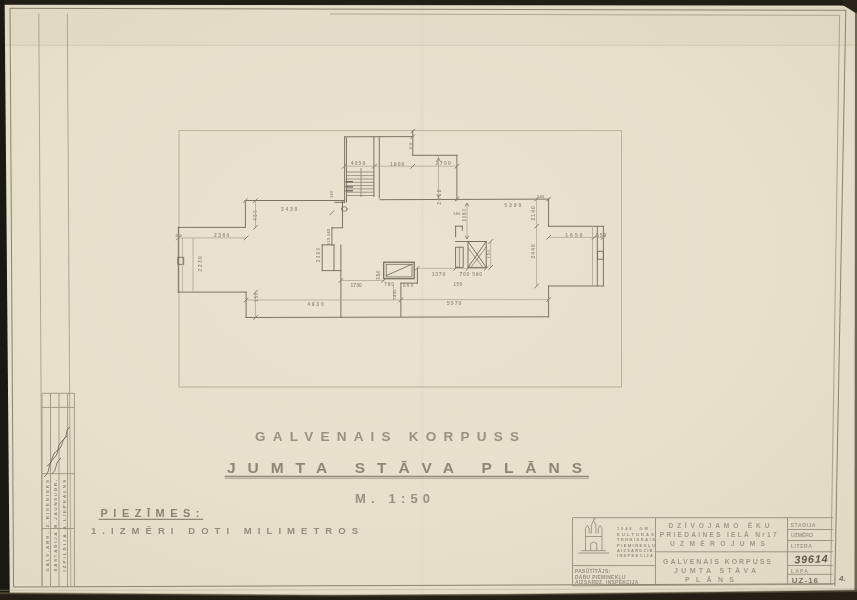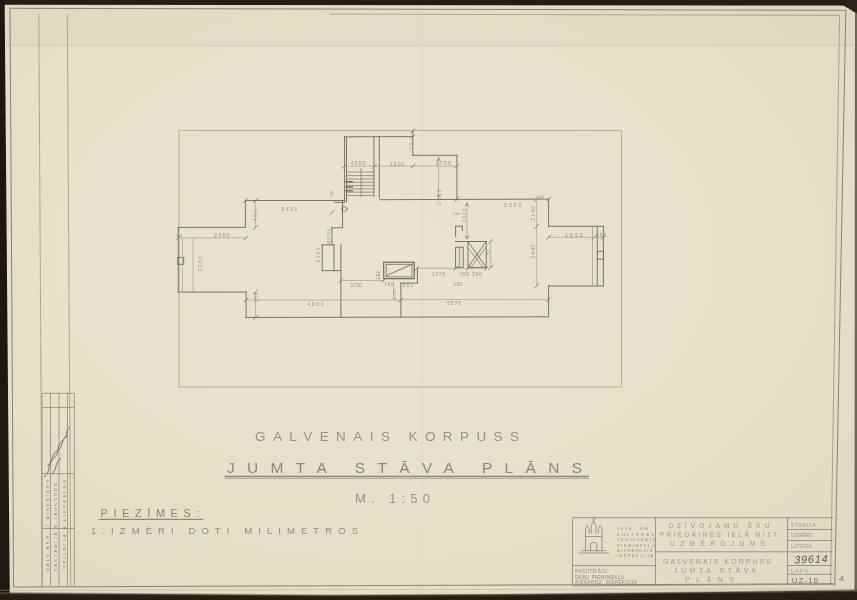--- a/index.html
+++ b/index.html
@@ -1,16 +1,16 @@
 <!DOCTYPE html>
 <html><head>
 <meta charset="utf-8">
 <style>
   html,body{margin:0;padding:0;background:#111;}
-  #page{width:857px;height:600px;position:relative;overflow:hidden;font-family:"Liberation Sans",sans-serif;}
+  #page{width:857px;height:600px;position:relative;overflow:hidden;font-family:"Liberation Sans",sans-serif;font-weight:bold;}
   svg{display:block}
   text{font-family:"Liberation Sans",sans-serif;}
 </style>
 </head>
 <body>
 <div id="page">
 <svg width="857" height="600" viewBox="0 0 857 600">
 <defs>
   <radialGradient id="paper" cx="45%" cy="42%" r="75%">
     <stop offset="0%" stop-color="#ebe3cf"></stop>

